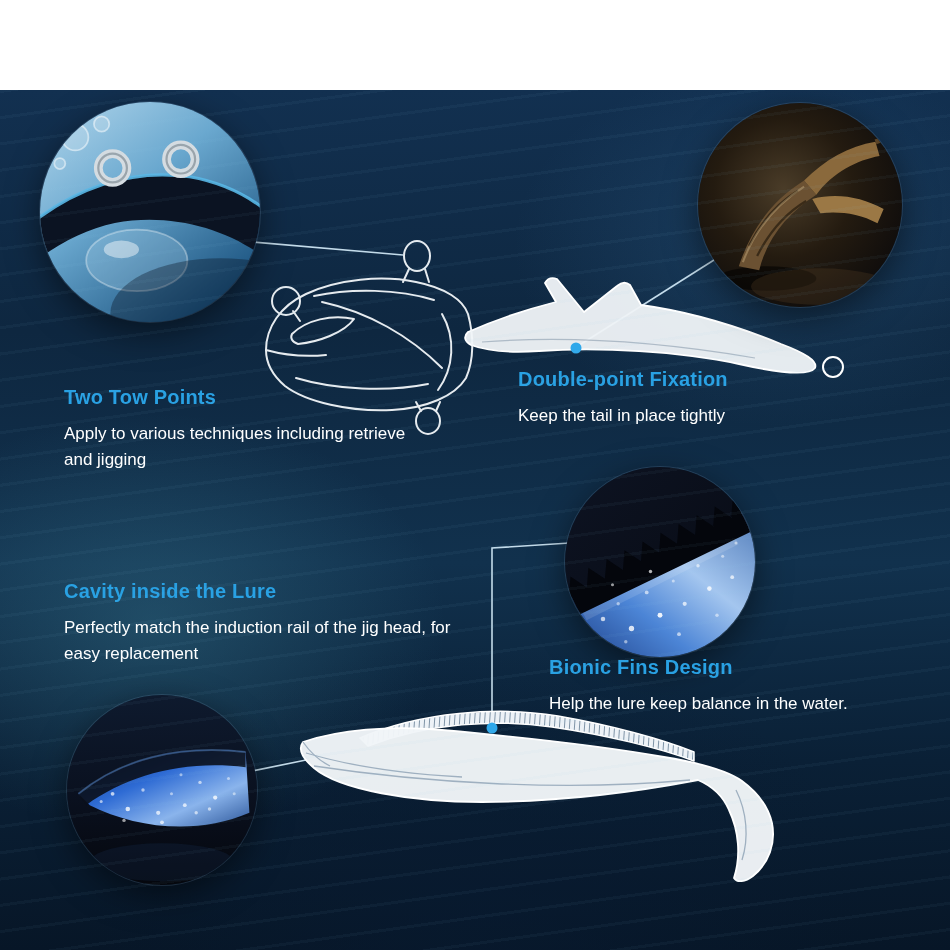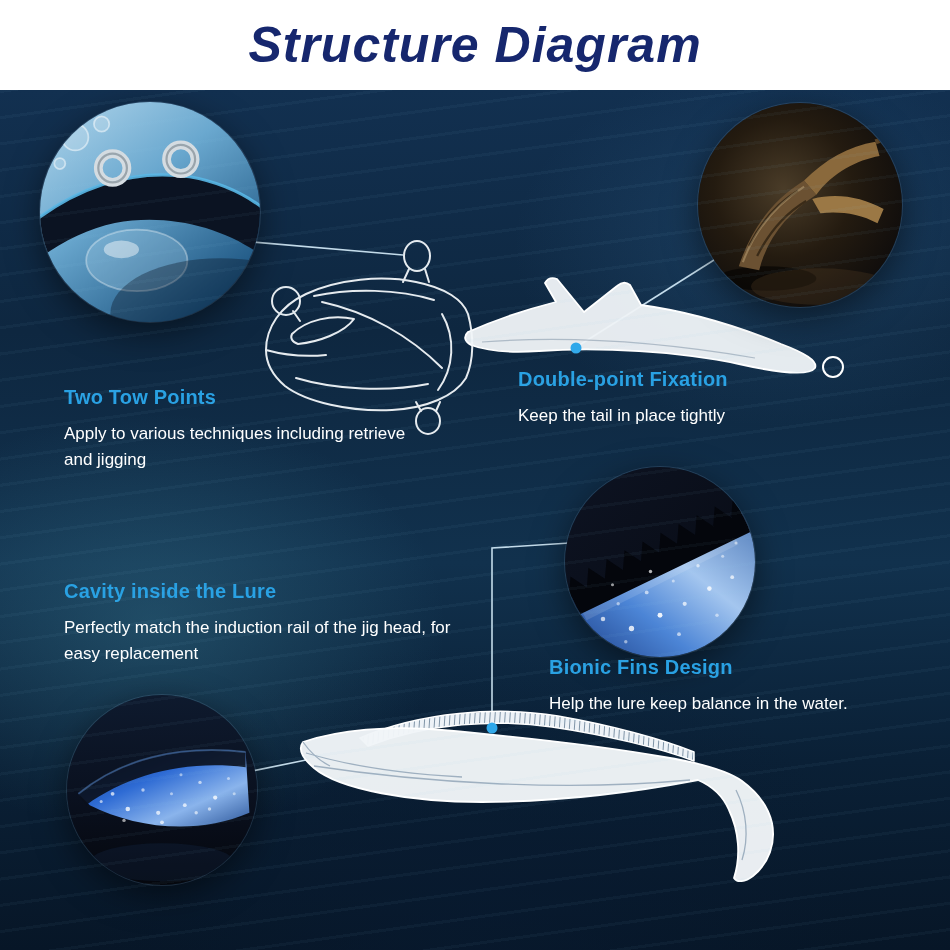--- a/index.html
+++ b/index.html
@@ -36,23 +36,20 @@
   .co-tow{left:64px;top:296px;width:350px;}
   .co-dpf{left:518px;top:278px;width:330px;}
   .co-cav{left:64px;top:490px;width:400px;}
   .co-fin{left:549px;top:566px;width:390px;}
 </style>
 </head>
 <body>
 
 <div class="page">
 
-  <header class="title-bar">
-    <h1 class="title">Structure Diagram</h1>
-  </header>
 
   <div class="stage">
 
     <svg class="art" viewBox="0 0 950 860" aria-hidden="true">
       <defs>
         <pattern id="combPat" width="5" height="70" patternUnits="userSpaceOnUse" patternTransform="rotate(4)">
           <rect width="5" height="70" fill="#edf2f7"></rect>
           <line x1="2.5" y1="0" x2="2.5" y2="70" stroke="#7e93a6" stroke-width="1"></line>
         </pattern>
       </defs>

